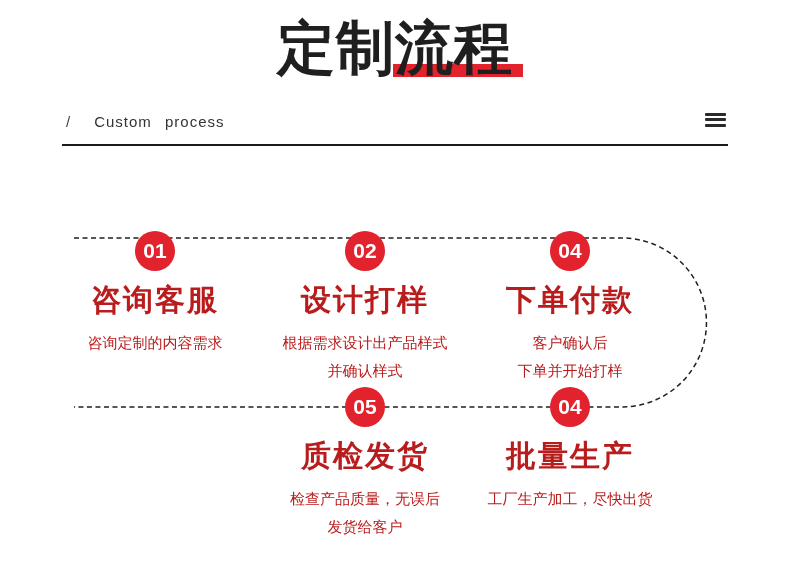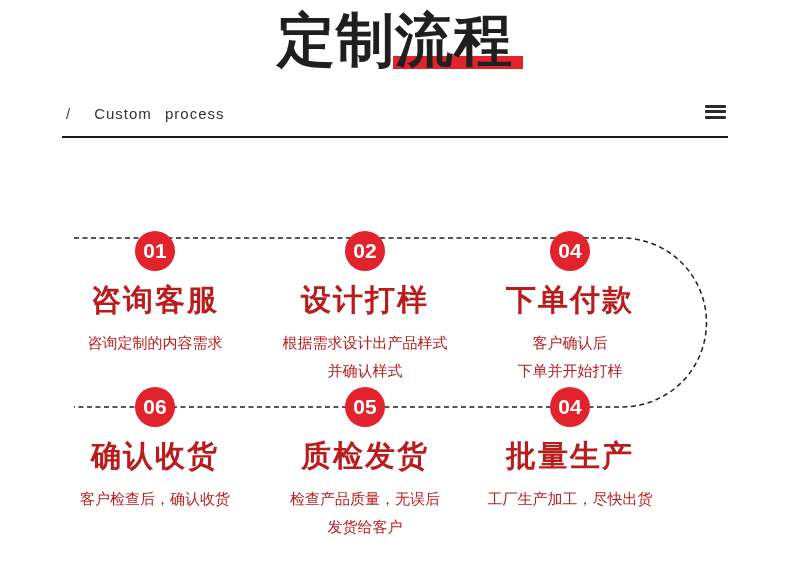--- a/index.html
+++ b/index.html
@@ -10,21 +10,21 @@
     height: 573px;
     margin: 0 auto;
     background: #ffffff;
     overflow: hidden;
     font-family: "Liberation Sans", "DejaVu Sans", sans-serif;
     color: #1f1f1f;
   }
 
   
   .main-title {
-    padding-top: 8px;
+    padding-top: 16px;
     text-align: center;
     font-size: 58px;
     line-height: 1.12;
     font-weight: 700;
     letter-spacing: 1px;
     color: #1f1f1f;
     white-space: nowrap;
   }
   .main-title .hl {
     position: relative;
@@ -169,27 +169,20 @@
 
   <div class="step col-3 row-top">
     <div class="badge">04</div>
     <div class="step-title">下单付款</div>
     <div class="step-desc">
       <div>客户确认后</div>
       <div>下单并开始打样</div>
     </div>
   </div>
 
-  <div class="step col-1 row-bottom">
-    <div class="badge">06</div>
-    <div class="step-title">确认收货</div>
-    <div class="step-desc">
-      <div>客户检查后，确认收货</div>
-    </div>
-  </div>
 
   <div class="step col-2 row-bottom">
     <div class="badge">05</div>
     <div class="step-title">质检发货</div>
     <div class="step-desc">
       <div>检查产品质量，无误后</div>
       <div>发货给客户</div>
     </div>
   </div>
 

